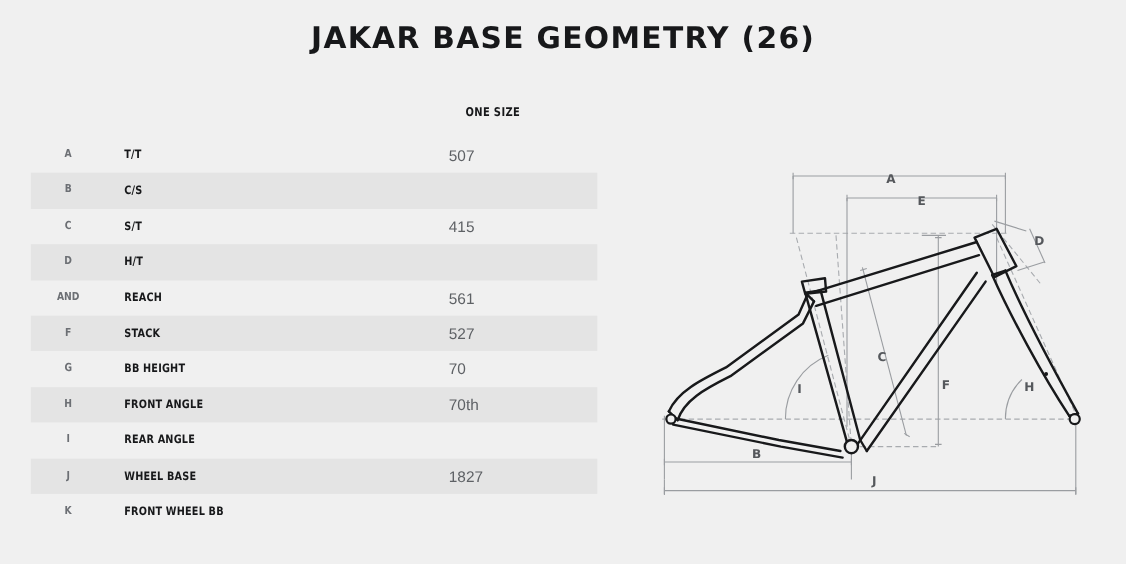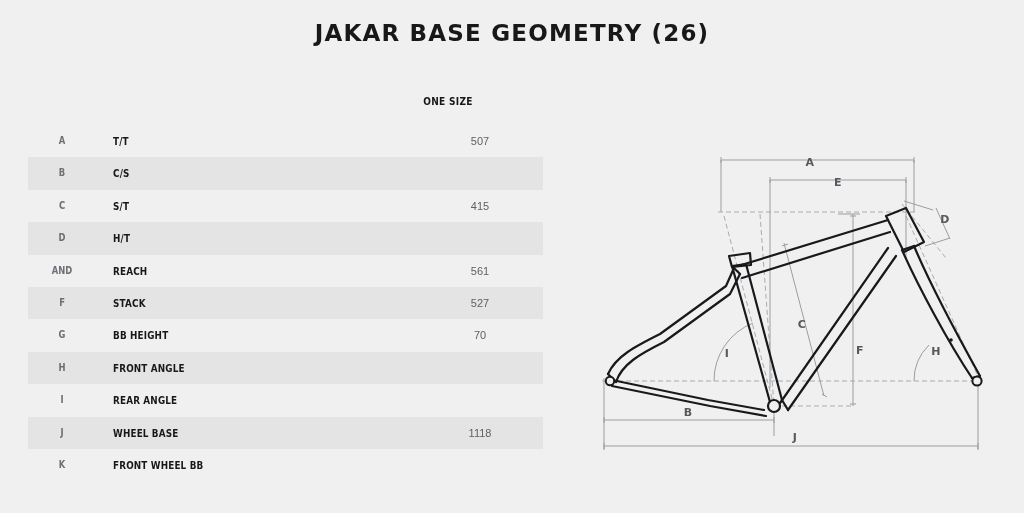--- a/index.html
+++ b/index.html
@@ -15,21 +15,21 @@
     overflow: hidden;
     position: relative;
     color: #1a1a1a;
   }
   #page-title {
     position: absolute;
     top: 20px;
     left: 0;
     width: 1024px;
     text-align: center;
-    font-size: 23px;
+    font-size: 27px;
     font-weight: bold;
     letter-spacing: 1.2px;
     color: #17181a;
     font-family: "DejaVu Sans", sans-serif;
     white-space: nowrap;
   }
 
   
   #geo-table {
     position: absolute;
@@ -84,24 +84,23 @@
     left: 85px;
     font-size: 10.5px;
     font-weight: bold;
     letter-spacing: .2px;
     color: #17181a;
     font-family: "DejaVu Sans", sans-serif;
     transform: scaleX(.84);
     transform-origin: left center;
   }
   .row .c-val {
-    left: 392px;
+    left: 380px;
     width: 120px;
-    text-align: center;
-    font-size: 11px;
+    font-size: 14px;
     color: #5e6165;
     font-family: "Liberation Sans", sans-serif;
   }
 
   
   #geo-diagram {
     position: absolute;
     left: 588px;
     top: 138px;
     width: 424px;
@@ -158,29 +157,30 @@
     <div class="c-val">527</div>
   </div>
   <div class="row">
     <div class="c-key">G</div>
     <div class="c-label">BB HEIGHT</div>
     <div class="c-val">70</div>
   </div>
   <div class="row alt">
     <div class="c-key">H</div>
     <div class="c-label">FRONT ANGLE</div>
+    <div class="c-val">70th</div>
   </div>
   <div class="row">
     <div class="c-key">I</div>
     <div class="c-label">REAR ANGLE</div>
   </div>
   <div class="row alt">
     <div class="c-key">J</div>
     <div class="c-label">WHEEL BASE</div>
-    <div class="c-val">1118</div>
+    <div class="c-val">1827</div>
   </div>
   <div class="row">
     <div class="c-key">K</div>
     <div class="c-label">FRONT WHEEL BB</div>
   </div>
 </div>
 
 <div id="geo-diagram">
 <svg width="424" height="330" viewBox="0 0 424 330" xmlns="http://www.w3.org/2000/svg">
 

